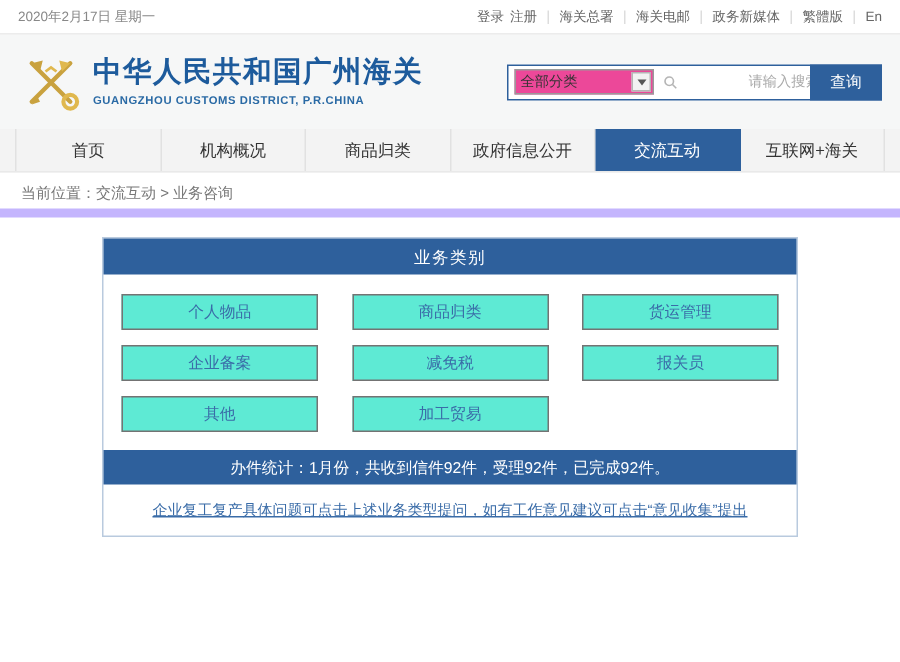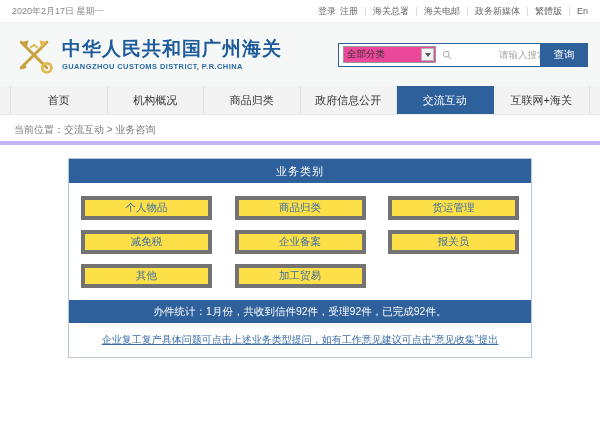--- a/index.html
+++ b/index.html
@@ -41,30 +41,30 @@
   
   .nav { height:29px; background:#f3f3f3; display:flex; padding:0 10px;
     border-bottom:1px solid #e9e9e9; }
   .nav-item { flex:1; display:flex; align-items:center; justify-content:center;
     font-size:11px; color:#333; cursor:pointer; border-right:1px solid #e1e1e1; }
   .nav-item:first-child { border-left:1px solid #e1e1e1; }
   .nav-item.active { background:#2e609c; color:#fff; border-color:#2e609c; }
 
   
   .crumbrow { height:26px; display:flex; align-items:center; padding:0 14px;
-    font-size:10px; color:#777; border-bottom:4px solid #c4b5fd; margin-top:4px; }
+    font-size:10px; color:#777; border-bottom:6px solid #c4b5fd; margin-top:4px; }
 
   
   .panel { width:464px; margin:13px auto 0 68px; border:1px solid #b9cade; }
   .panel-head { height:24px; background:#2e609c; color:#fff; font-size:11px;
     display:flex; align-items:center; justify-content:center; letter-spacing:1px;font-family:Liberation Mono, monospace; }
   .cat-grid { display:flex; flex-wrap:wrap; padding:13px 12px 1px 12px;
     justify-content:space-between; }
-  .cat-btn { width:131px; height:24px; margin-bottom:10px; background:#fde047;
-    border:4px solid #737373; color:#3a6ca8; font-size:10.5px; display:flex;
+  .cat-btn { width:131px; height:24px; margin-bottom:10px; background:#5eead4;
+    border:1px solid #737373; color:#3a6ca8; font-size:10.5px; display:flex;
     align-items:center; justify-content:center; cursor:pointer; }
   .cat-spacer { width:131px; height:24px; margin-bottom:10px; visibility:hidden; }
   .stats-bar { height:23px; margin-top:1px; background:#2e609c; color:#fff;
     font-size:10.5px; display:flex; align-items:center; justify-content:center; }
   .notice-row { height:34px; display:flex; align-items:center; justify-content:center; }
   .notice-link { font-size:10px; color:#3a6ca8; text-decoration:underline; cursor:pointer; }
 </style>
 </head>
 <body>
 
@@ -136,22 +136,22 @@
   <span>当前位置：交流互动 &gt; 业务咨询</span>
 </div>
 
 <div class="panel">
   <div class="panel-head">业务类别</div>
 
   <div class="cat-grid">
     <div class="cat-btn">个人物品</div>
     <div class="cat-btn">商品归类</div>
     <div class="cat-btn">货运管理</div>
+    <div class="cat-btn">企业备案</div>
     <div class="cat-btn">减免税</div>
-    <div class="cat-btn">企业备案</div>
     <div class="cat-btn">报关员</div>
     <div class="cat-btn">其他</div>
     <div class="cat-btn">加工贸易</div>
     <div class="cat-spacer"></div>
   </div>
 
   <div class="stats-bar">办件统计：1月份，共收到信件92件，受理92件，已完成92件。</div>
 
   <div class="notice-row">
     <span class="notice-link">企业复工复产具体问题可点击上述业务类型提问，如有工作意见建议可点击“意见收集”提出</span>

